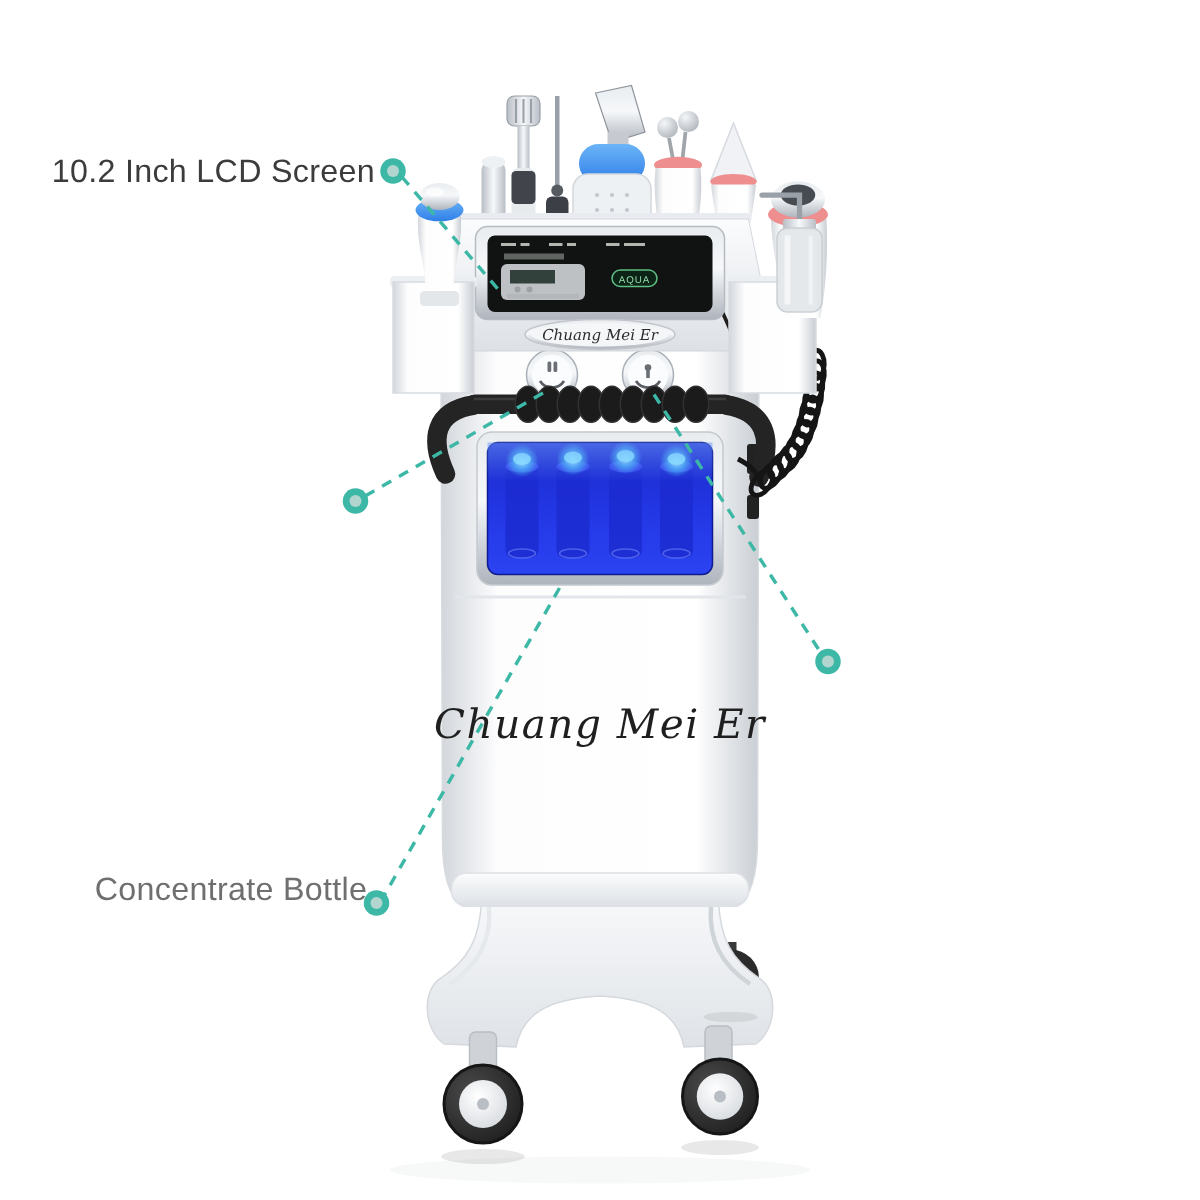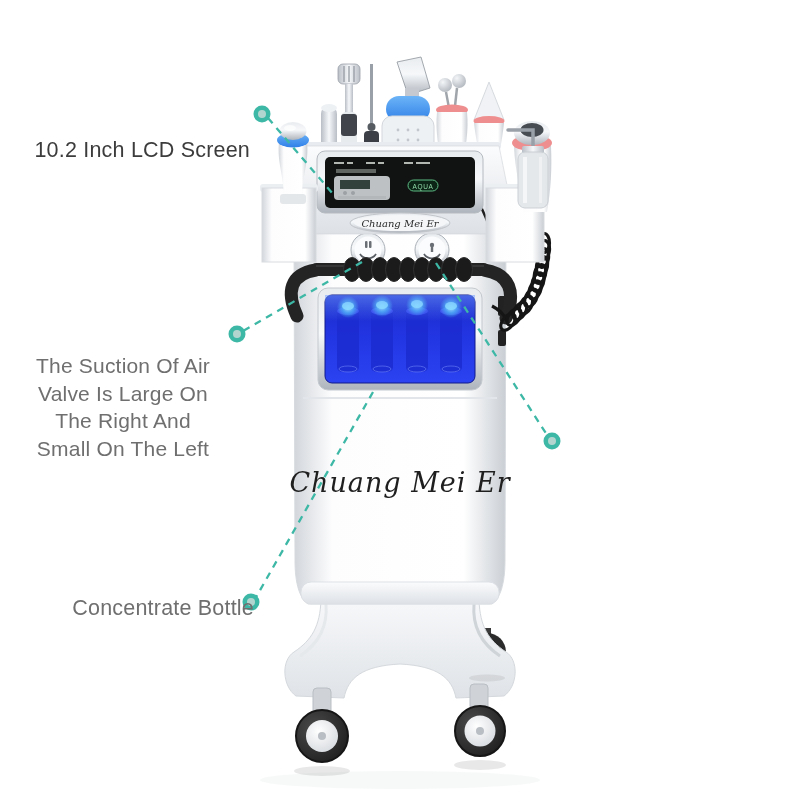--- a/index.html
+++ b/index.html
@@ -7,29 +7,28 @@
     position:relative;width:800px;height:800px;overflow:hidden;
     background:var(--page-bg,#ffffff);
     font-family:"Liberation Sans",sans-serif;
   }
   .scene-svg{position:absolute;left:0;top:0;}
   .callout{
     position:absolute;
     color:var(--label-gray,#6f6f6f);
     font-size:21px;line-height:27.5px;
     letter-spacing:.2px;
-    margin-top:36px;
   }
   .callout.lcd{
     left:28px;top:101px;width:222px;text-align:right;
     color:var(--label-dark,#3c3c3c);font-size:21.5px;
   }
   .callout.suction{left:12px;top:316px;width:222px;text-align:center;}
   .callout.water{left:574px;top:430px;width:224px;text-align:center;line-height:28px;}
-  .callout.concentrate{left:54px;top:559px;width:200px;text-align:right;font-size:21.5px;}
+  .callout.concentrate{left:54px;top:580px;width:200px;text-align:center;font-size:21.5px;}
 </style>
 </head>
 <body>
 
 <div class="canvas">
 
 <svg class="scene-svg" width="800" height="800" viewBox="0 0 800 800">
   <defs>
     <linearGradient id="gSilver" x1="0" y1="0" x2="0" y2="1">
       <stop offset="0" stop-color="#e9ecef"></stop>
@@ -344,24 +343,18 @@
     </g>
     <g>
       <circle cx="251" cy="602" r="8.5" fill="var(--accent-teal,#3eb8a6)"></circle>
       <circle cx="251" cy="602" r="4" fill="var(--accent-teal-light,#b2d6cf)"></circle>
     </g>
   </g>
 </svg>
 
   <div class="callout lcd">10.2 Inch LCD Screen</div>
 
-  <div class="callout suction">
-    <div>The Suction Of Air</div>
-    <div>Valve Is Large On</div>
-    <div>The Right And</div>
-    <div>Small On The Left</div>
-  </div>
 
   <div class="callout water">
   </div>
 
   <div class="callout concentrate">Concentrate Bottle</div>
 </div>
 
 </body></html>

